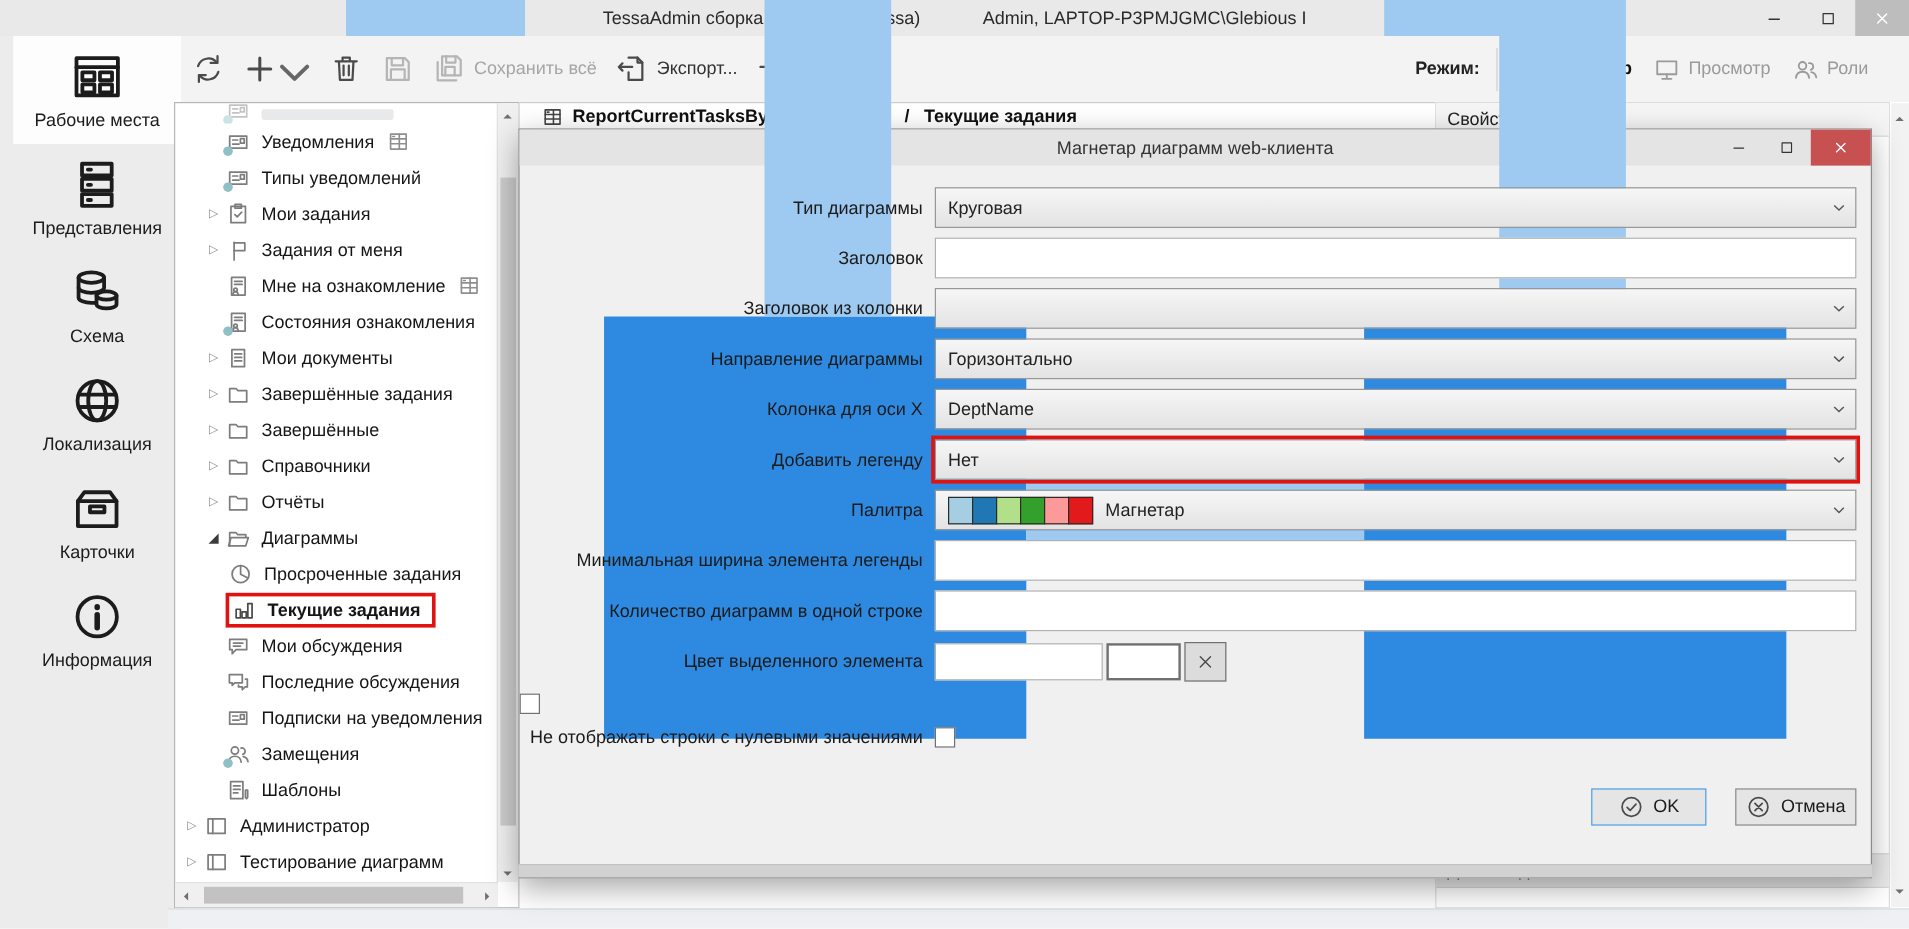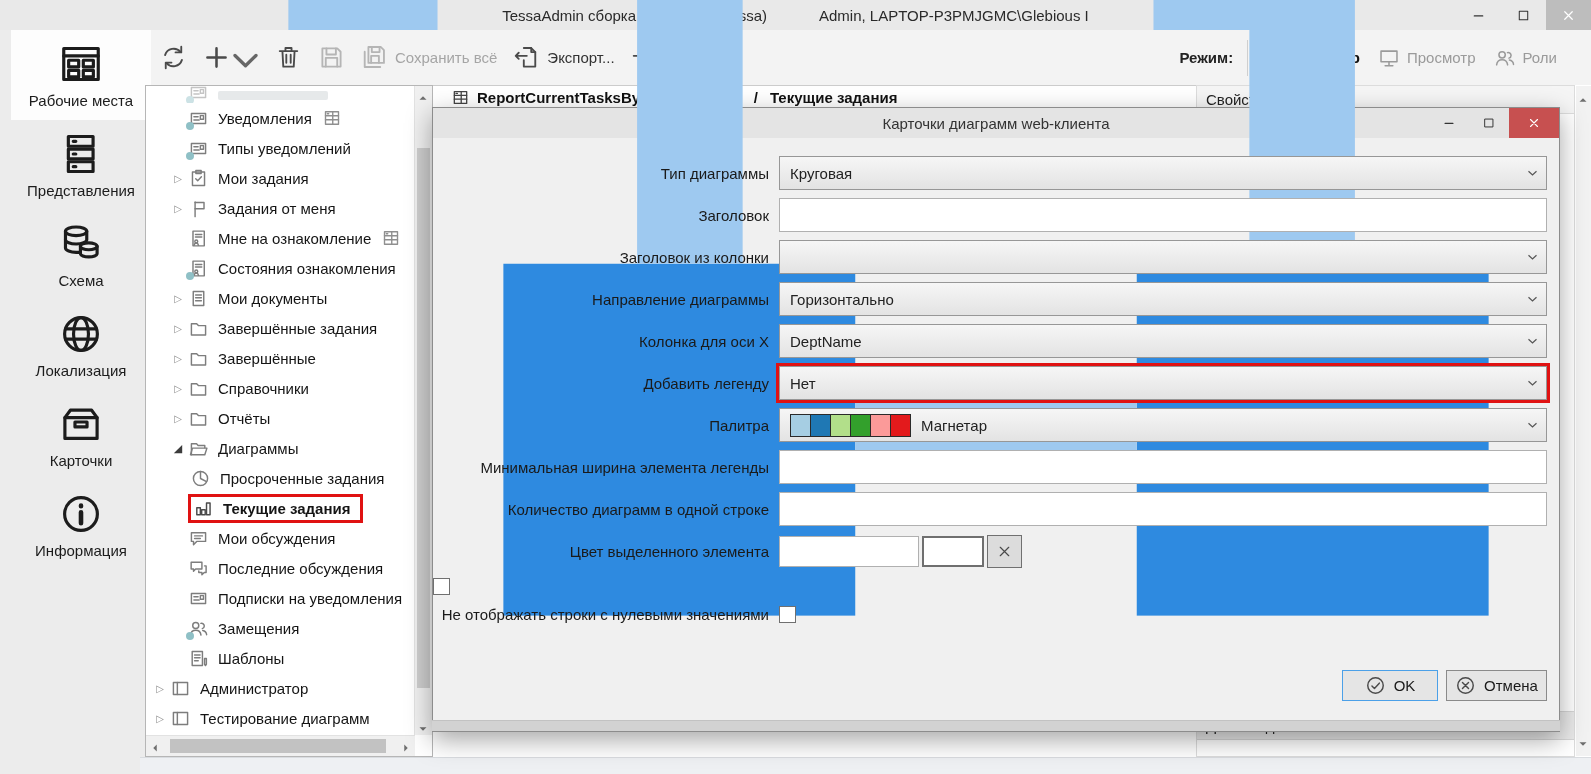--- a/index.html
+++ b/index.html
@@ -96,21 +96,21 @@
   .ti{background:#fff;border:1px solid #b0b0b0;height:100%;width:100%;box-sizing:border-box;font-size:15px;padding:0 8px;font-family:inherit;color:#222;outline:none;}
   .swatches{display:flex;margin-right:10px;}
   .sw{width:21px;height:23px;border:1px solid #2a2a2a;box-sizing:border-box;margin-left:-1px;}
   .sw:first-child{margin-left:0;}
   .cp{display:flex;align-items:center;}
   .cp .in1{width:140px;height:31px;flex:none;}
   .cp .in2{width:62px;height:31px;flex:none;border:2px solid #6f6f6f;margin-left:3px;}
   .cp .clear{width:35px;height:33px;flex:none;background:#dcdcdc;border:1px solid #707070;display:flex;align-items:center;justify-content:center;color:#4a4a4a;margin-left:3px;box-sizing:border-box;cursor:pointer;padding:0;}
   .cp .clear .ic{width:17px;height:17px;}
   .cb{width:17px;height:17px;background:#fff;border:1px solid #707070;box-sizing:border-box;cursor:pointer;}
-  .dlg-buttons{position:absolute;right:12px;bottom:20px;display:flex;gap:8px;}
+  .dlg-buttons{position:absolute;right:12px;bottom:33px;display:flex;gap:24px;}
   .btn{height:31px;display:flex;align-items:center;justify-content:center;gap:8px;font-size:15px;color:#1a1a1a;background:#e5e5e5;box-sizing:border-box;cursor:pointer;}
   .btn .ic{width:21px;height:21px;color:#4a4a4a;}
   .btn.ok{border:1px solid #4ba0e8;width:96px;}
   .btn.cancel{border:1px solid #8a8a8a;width:101px;}
 </style>
 </head>
 <body>
 
 <div class="titlebar">
   <svg class="ic" viewBox="0 0 16 16">
@@ -541,21 +541,21 @@
           <rect x="1" y="1" width="5" height="5" fill="#d63b66"></rect>
           <rect x="10" y="1" width="5" height="5" fill="#2e8ae0"></rect>
           <rect x="1" y="10" width="5" height="5" fill="#2e8ae0"></rect>
           <rect x="10" y="10" width="5" height="5" fill="#2e8ae0"></rect>
           <rect x="6" y="2.9" width="4" height="1.5" fill="#9ec9f0"></rect>
           <rect x="6" y="11.6" width="4" height="1.5" fill="#9ec9f0"></rect>
           <rect x="2.9" y="6" width="1.5" height="4" fill="#9ec9f0"></rect>
           <rect x="11.6" y="6" width="1.5" height="4" fill="#9ec9f0"></rect>
         </g>
       </svg>
-    <span class="dlg-title-text">Карточки диаграмм web-клиента</span>
+    <span class="dlg-title-text">Магнетар диаграмм web-клиента</span>
     <div class="dlg-ctrls">
       <div class="dbtn">
           <svg class="ic" viewBox="0 0 16 16">
             <path d="M3.5 8.5h9" stroke-width="1.3"></path>
           </svg>
         </div>
       <div class="dbtn">
           <svg class="ic" viewBox="0 0 16 16">
             <rect x="3.5" y="3.5" width="9" height="9"></rect>
           </svg>

